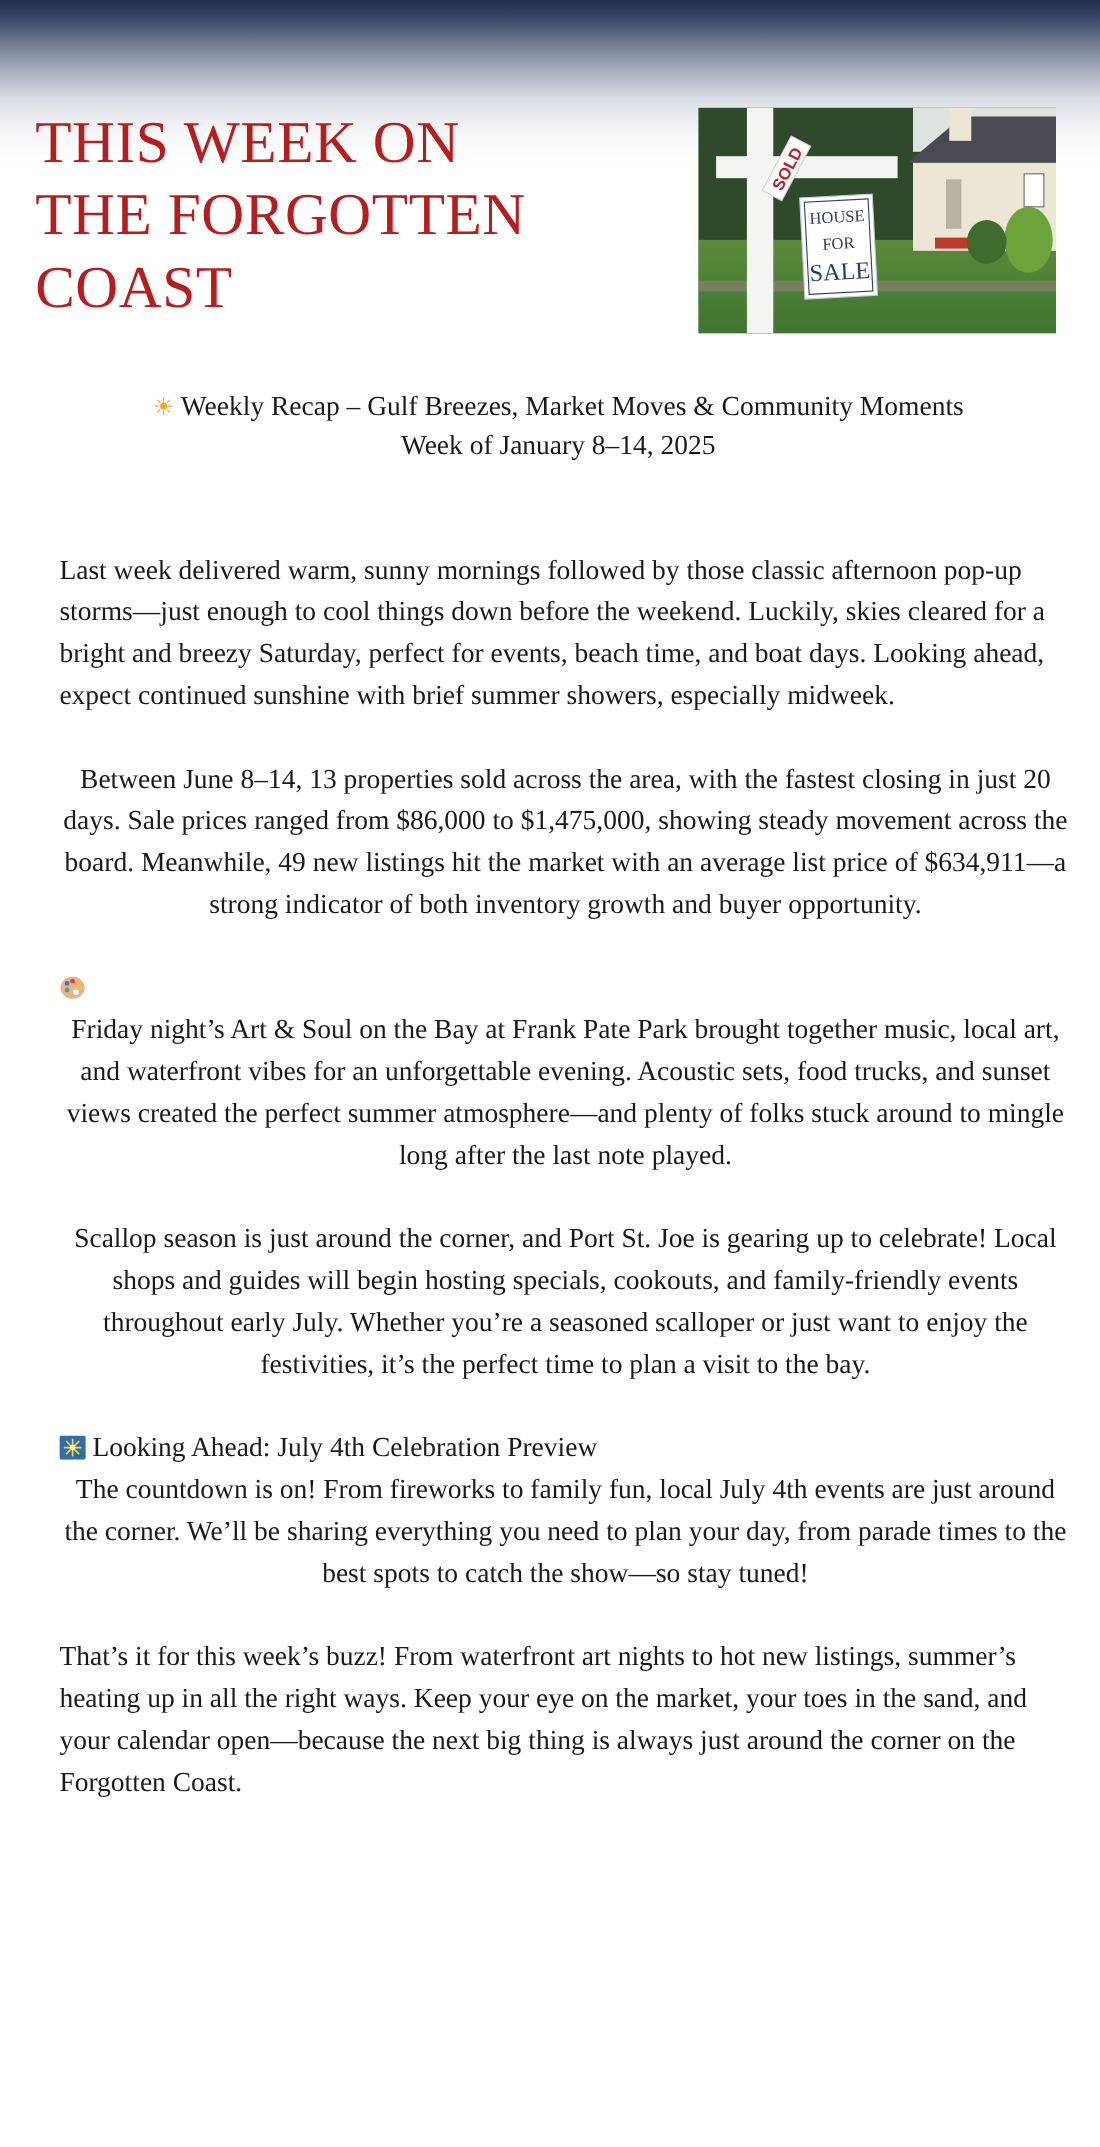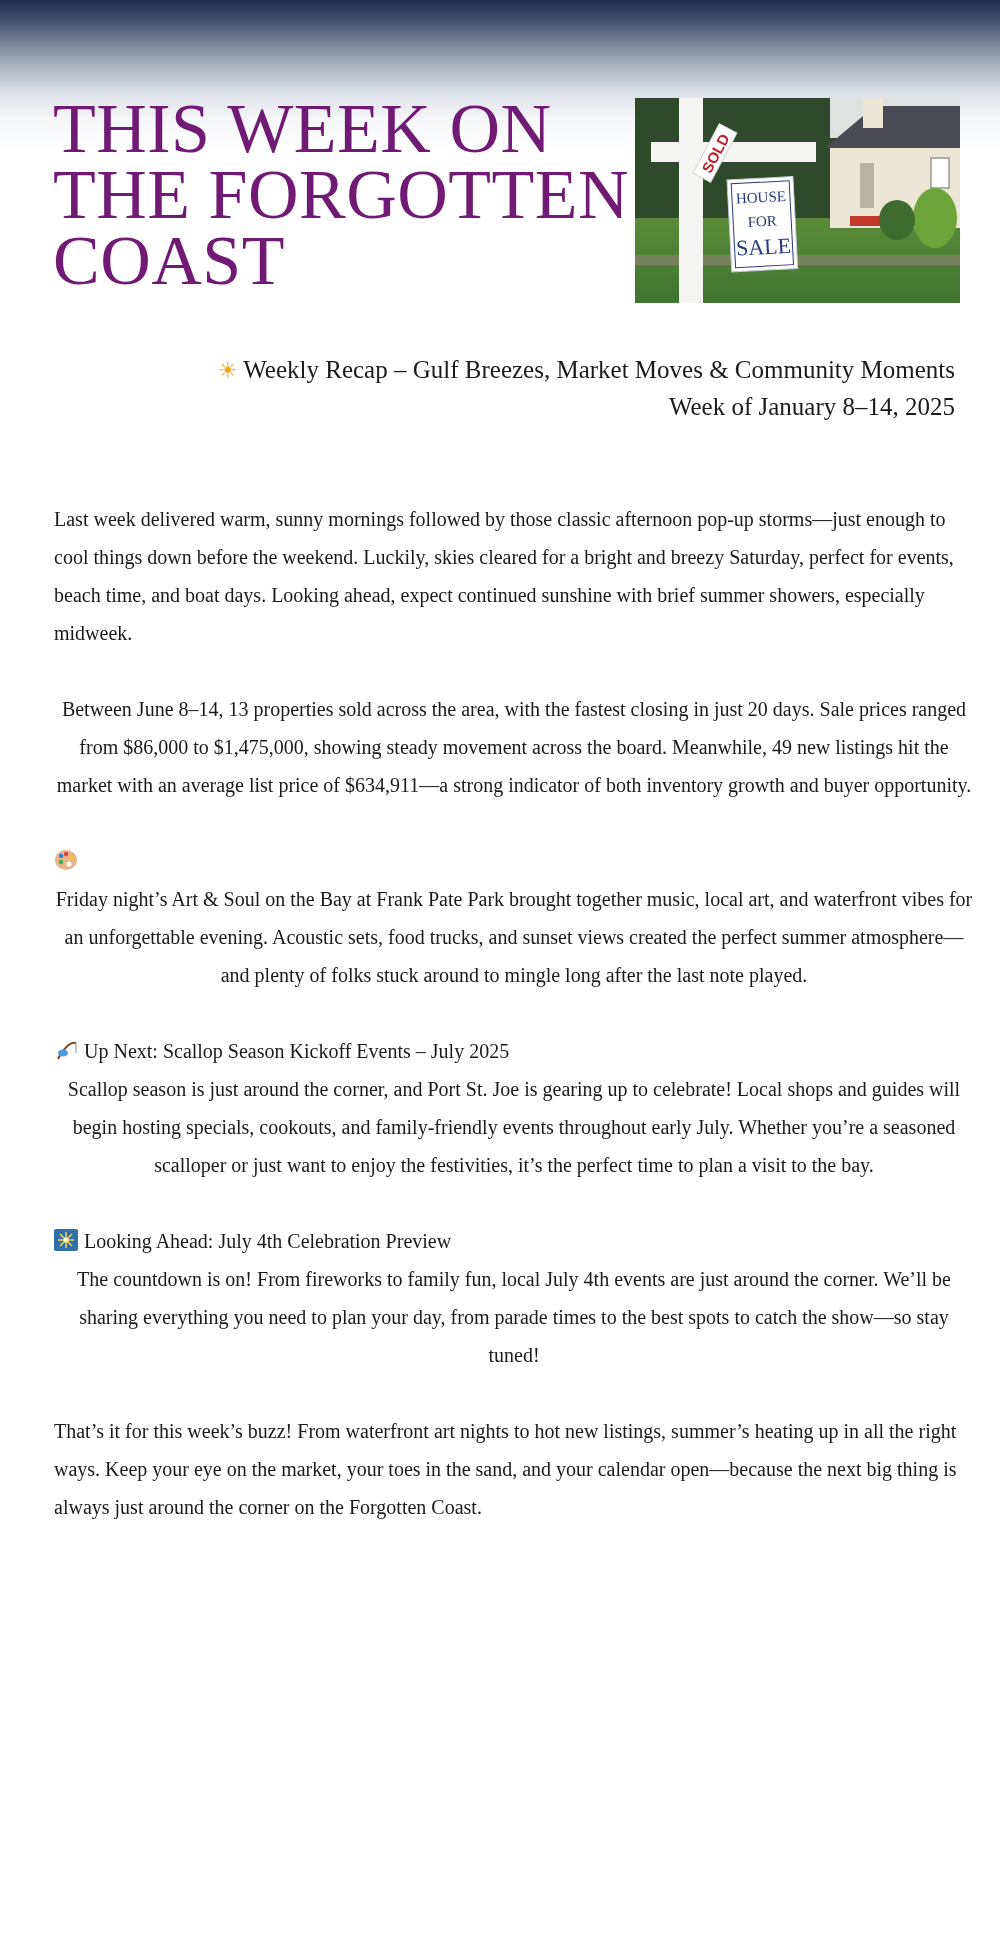--- a/index.html
+++ b/index.html
@@ -14,58 +14,58 @@
   }
   .header {
     position: absolute;
     left: 0; top: 0;
     width: 1000px;
     height: 320px;
     background: linear-gradient(to bottom, #1f2d4d 0px, #3d4b68 18px, #7d889c 45px, #b4bac6 70px, #dfe2e8 95px, #f6f7f9 120px, #ffffff 150px);
   }
   .title {
     position: absolute;
-    left: 53px;
+    left: 32px;
     top: 96px;
     margin: 0;
     font-family: "Liberation Serif", "DejaVu Serif", serif;
     font-weight: normal;
-    font-size: 70px;
+    font-size: 54px;
     line-height: 66px;
-    color: #701a75;
+    color: #b91c1c;
     letter-spacing: 0.5px;
     width: 580px;
   }
   .hero {
     position: absolute;
     left: 635px;
     top: 98px;
     width: 325px;
     height: 205px;
     overflow: hidden;
     background: #3e6b2e;
   }
   .hero svg { display: block; }
   .subtitle {
     position: absolute;
     left: 60px;
     top: 352px;
     width: 895px;
-    text-align: right;
+    text-align: center;
     font-size: 25px;
     line-height: 36px;
     color: #1a1a1a;
   }
   .sun-icon { color: #f5a623; font-size: 22px; }
   .content {
     position: absolute;
     left: 54px;
     top: 500px;
     width: 920px;
-    font-size: 20px;
+    font-size: 25px;
     line-height: 38px;
     color: #1a1a1a;
   }
   .content p { margin: 0 0 38px 0; }
   .section-heading { display: block; }
   .emoji { display: inline-block; width: 24px; height: 22px; vertical-align: -3px; margin-right: 6px; }
   .section-body { display: block; text-align: center; }
 </style>
 </head>
 <body>
@@ -138,27 +138,20 @@
         <circle cx="12" cy="5" r="2.2" fill="#e0433a"></circle>
         <circle cx="17" cy="8" r="2.2" fill="#f2c029"></circle>
         <circle cx="7" cy="13" r="2.2" fill="#3db34a"></circle>
         <circle cx="15" cy="15" r="2.5" fill="#ffffff"></circle>
       </svg>
     </span>
     <span class="section-body"> Friday night’s Art &amp; Soul on the Bay at Frank Pate Park brought together music, local art, and waterfront vibes for an unforgettable evening. Acoustic sets, food trucks, and sunset views created the perfect summer atmosphere—and plenty of folks stuck around to mingle long after the last note played.</span>
   </p>
 
   <p>
-    <span class="section-heading">
-      <svg class="emoji" viewBox="0 0 24 22">
-        <path d="M4 20 Q14 2 22 4" stroke="#7a4a2a" stroke-width="2" fill="none"></path>
-        <line x1="22" y1="4" x2="22" y2="14" stroke="#888" stroke-width="1"></line>
-        <ellipse cx="9" cy="14" rx="5" ry="3.5" fill="#4a9be0"></ellipse>
-      </svg><span>Up Next: Scallop Season Kickoff Events – July 2025</span>
-    </span>
     <span class="section-body"> Scallop season is just around the corner, and Port St. Joe is gearing up to celebrate! Local shops and guides will begin hosting specials, cookouts, and family-friendly events throughout early July. Whether you’re a seasoned scalloper or just want to enjoy the festivities, it’s the perfect time to plan a visit to the bay.</span>
   </p>
 
   <p>
     <span class="section-heading">
       <svg class="emoji" viewBox="0 0 24 22">
         <rect x="0" y="0" width="24" height="22" rx="2" fill="#2f6ea8"></rect>
         <g stroke="#f7d54a" stroke-width="1.5">
           <line x1="12" y1="3" x2="12" y2="19"></line>
           <line x1="4" y1="11" x2="20" y2="11"></line>

